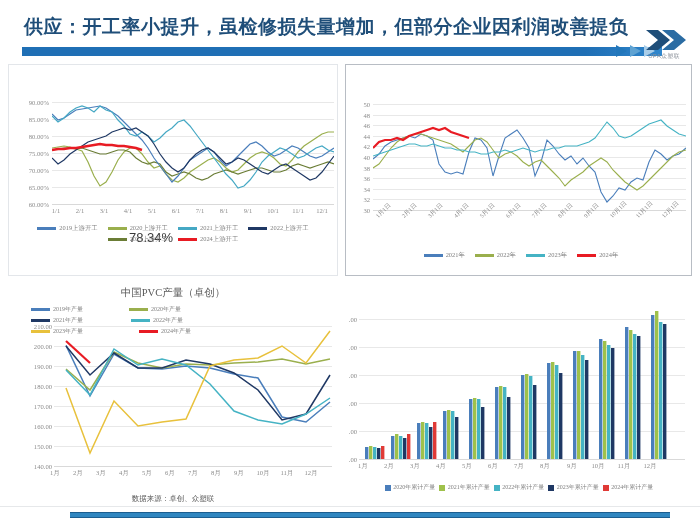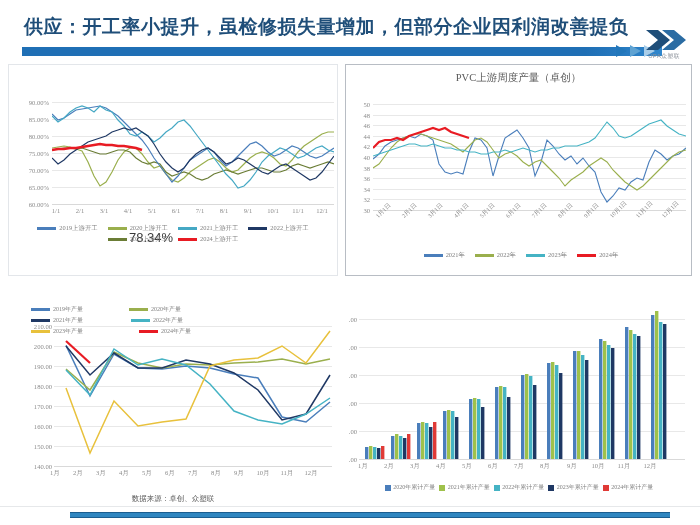--- a/index.html
+++ b/index.html
@@ -168,21 +168,20 @@
       <span class="lg-txt">2023上游开工</span>
       </div>
     <div class="lg-item">
       <span class="lg-line" style="background:#e81b23;height:3px;"></span>
       <span class="lg-txt">2024上游开工</span>
       </div>
   </div>
 </div>
 
 <div class="panel" id="panel-2">
-  <div class="chart-title">PVC上游周度产量（卓创）</div>
 
   <div class="ylab" style="left:2px;top:36px;width:22px;">50</div>
   <div class="ylab" style="left:2px;top:46.6px;width:22px;">48</div>
   <div class="ylab" style="left:2px;top:57.2px;width:22px;">46</div>
   <div class="ylab" style="left:2px;top:67.8px;width:22px;">44</div>
   <div class="ylab" style="left:2px;top:78.4px;width:22px;">42</div>
   <div class="ylab" style="left:2px;top:89px;width:22px;">40</div>
   <div class="ylab" style="left:2px;top:99.6px;width:22px;">38</div>
   <div class="ylab" style="left:2px;top:110.2px;width:22px;">36</div>
   <div class="ylab" style="left:2px;top:120.8px;width:22px;">34</div>
@@ -239,20 +238,21 @@
       <span class="lg-txt">2023年</span>
       </div>
     <div class="lg-item">
       <span class="lg-line" style="background:#e81b23;height:3px;"></span>
       <span class="lg-txt">2024年</span>
       </div>
   </div>
 </div>
 
 <div class="panel" id="panel-3">
+  <div class="chart-title">中国PVC产量（卓创）</div>
 
   <div class="legend" style="left:18px;top:24px;width:300px;justify-content:flex-start;">
     <div class="lg-item" style="width:88px;">
       <span class="lg-line" style="background:#4a7ebb;"></span>
       <span class="lg-txt lg-txt-s">2019年产量</span>
       </div>
     <div class="lg-item" style="width:98px;">
       <span class="lg-line" style="background:#9aaf4d;"></span>
       <span class="lg-txt lg-txt-s">2020年产量</span>
       </div>

